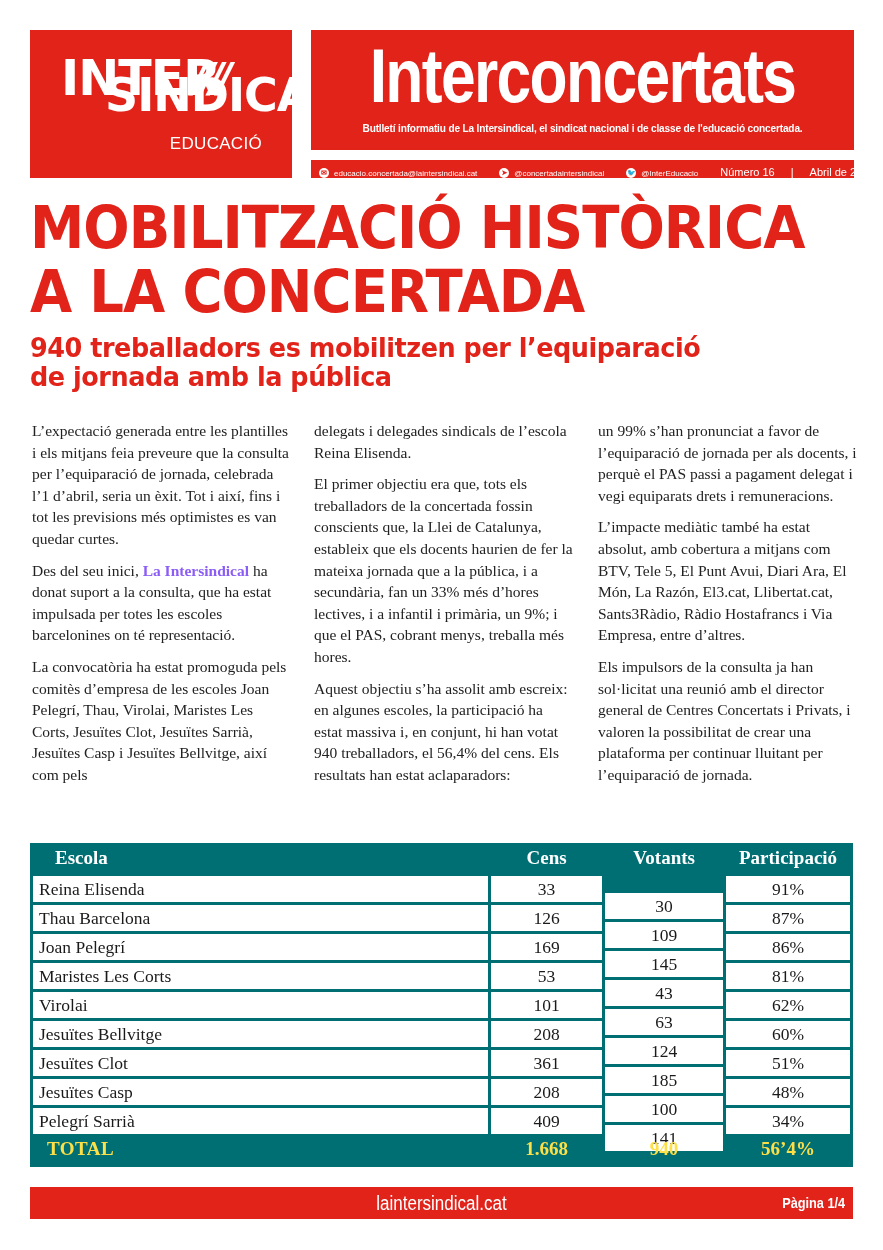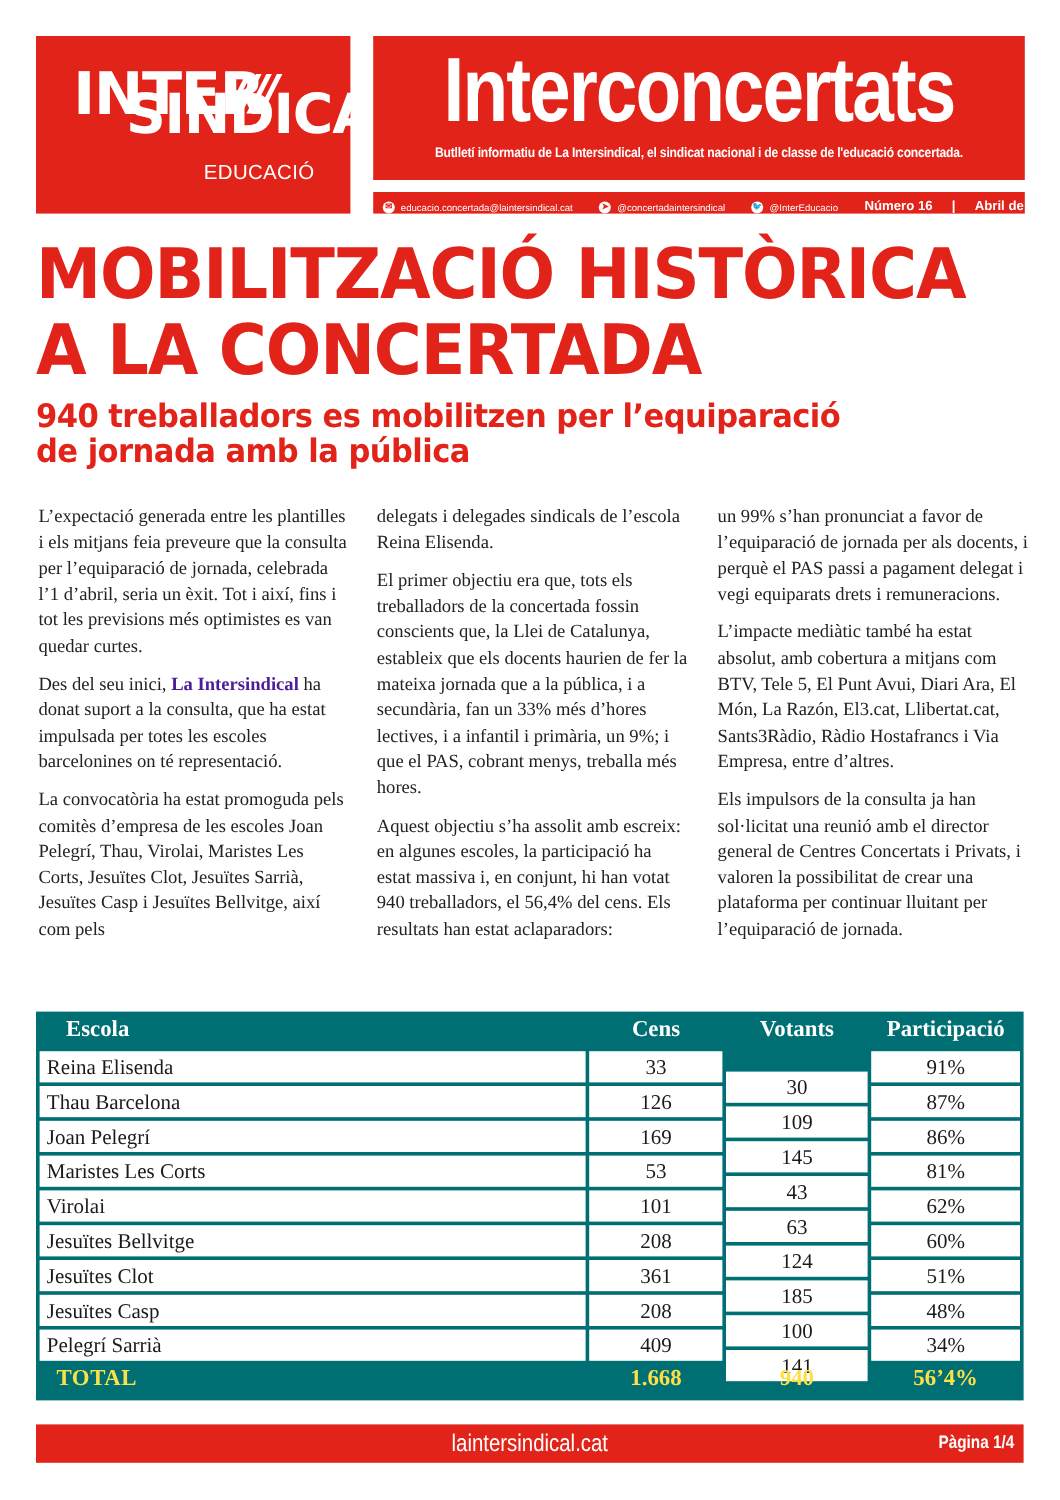--- a/index.html
+++ b/index.html
@@ -15,33 +15,33 @@
   .logo-edu { position: absolute; right: 30px; top: 104px; color: #fff; font-family: "Liberation Sans", sans-serif; font-size: 17px; letter-spacing: 0.3px; }
 
   
   .mast { position: absolute; left: 311px; top: 30px; width: 543px; height: 120px; background: #e2231a; }
   .mast-title { position: absolute; left: 0; right: 0; top: 0px; text-align: center; color: #fff; font-family: "Liberation Sans", sans-serif; font-weight: bold; font-size: 76px; line-height: 92px; letter-spacing: -2px; transform: scaleX(0.82); transform-origin: center; }
   .mast-sub { position: absolute; left: 0; right: 0; top: 92px; text-align: center; color: #fff; font-family: "Liberation Sans", sans-serif; font-weight: bold; font-size: 11.5px; letter-spacing: -0.2px; transform: scaleX(0.88); transform-origin: center; white-space: nowrap; }
 
   .info-bar { position: absolute; left: 311px; top: 160px; width: 543px; height: 18px; background: #e2231a; color: #fff; font-family: "Liberation Sans", sans-serif; display: flex; align-items: flex-end; padding: 0 8px; white-space: nowrap; }
   .info-item { display: flex; align-items: center; font-size: 8px; margin-right: 22px; }
   .info-icon { width: 10px; height: 10px; border-radius: 50%; background: #fff; color: #e2231a; font-size: 7px; line-height: 10px; text-align: center; margin-right: 5px; font-weight: bold; }
-  .info-right { margin-left: auto; font-size: 11px; font-weight: bold; display: flex; gap: 16px; }
+  .info-right { margin-left: auto; font-size: 11px; font-weight: normal; display: flex; gap: 16px; }
 
   
   .headline { position: absolute; left: 30px; top: 196px; width: 830px; color: #e2231a; font-family: "DejaVu Sans", sans-serif; font-weight: bold; font-size: 58px; line-height: 64px; letter-spacing: -1px; transform: scaleX(0.94); transform-origin: left; white-space: nowrap; }
   .subhead { position: absolute; left: 30px; top: 333px; width: 830px; color: #e2231a; font-family: "DejaVu Sans", sans-serif; font-weight: bold; font-size: 27px; line-height: 29px; letter-spacing: -0.5px; transform: scaleX(0.945); transform-origin: left; white-space: nowrap; }
 
   
   .col { position: absolute; top: 420px; width: 260px; font-family: "Liberation Serif", serif; font-size: 15.5px; line-height: 21.6px; color: #222; }
   .col p { margin-bottom: 10px; }
   .col1 { left: 32px; }
   .col2 { left: 314px; }
   .col3 { left: 598px; }
-  .col b { font-weight: bold; color: #4c1d95; font-family: Liberation Serif, serif; }
+  .col b { font-weight: bold; color: #8b5cf6; font-family: Liberation Serif, serif; }
 
   
   .tbl { position: absolute; left: 30px; top: 843px; width: 823px; background: #006f74; padding: 0 3px 3px 3px; }
   .trow { display: flex; height: 29px; }
   .thead { height: 30px; color: #fff; font-weight: bold; font-size: 19px; align-items: flex-end; }
   .thead .c-name { padding-left: 22px; }
   .cell { background: #fff; font-size: 17.5px; display: flex; align-items: center; margin-top: 3px; height: 26px; }
   .c-name { width: 459px; padding-left: 6px; }
   .c-num { justify-content: center; text-align: center; }
   .c-cens { width: 112px; margin-left: 3px; }

